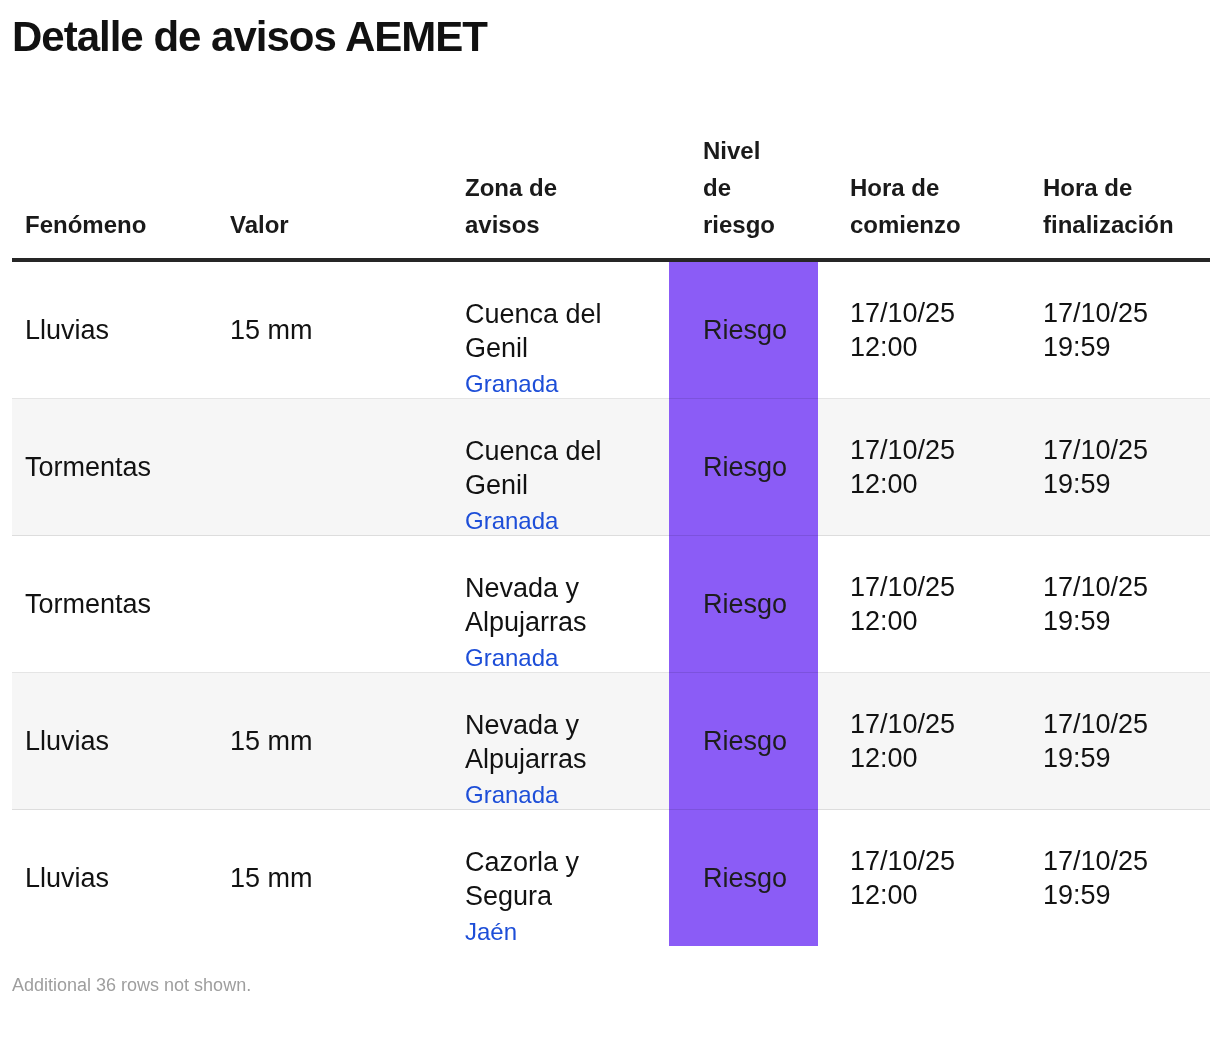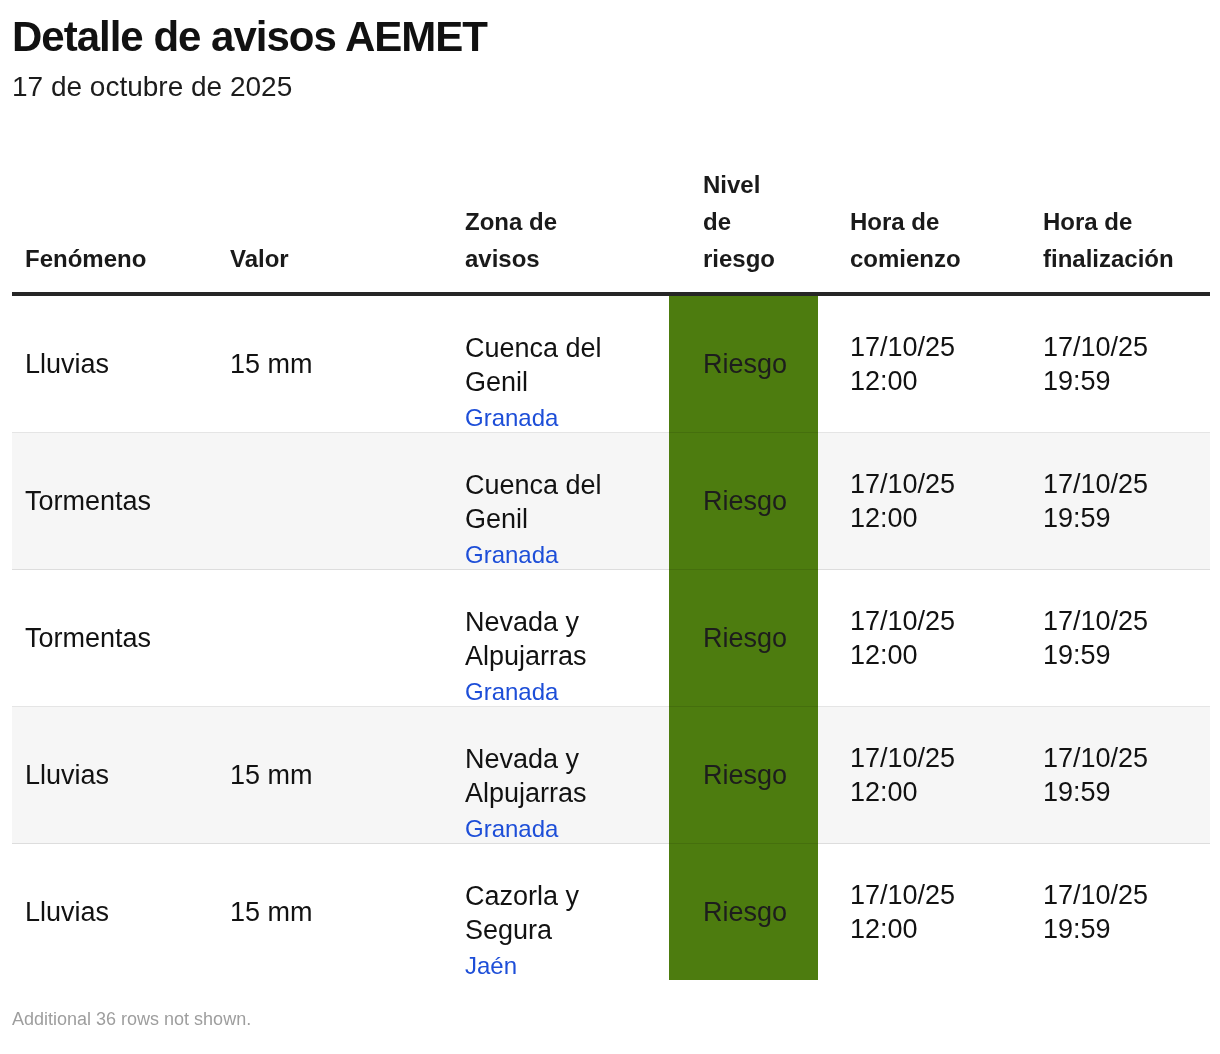--- a/index.html
+++ b/index.html
@@ -62,21 +62,21 @@
     vertical-align: middle;
     font-size: 27px;
     line-height: 34px;
     color: #121212;
     padding-left: 13px;
   }
   tbody tr:nth-child(even) { background: #f6f6f6; }
   tbody tr + tr td { border-top: 1px solid rgba(0,0,0,0.10); }
 
   td.cell-nivel {
-    background: #4d7c0f;
+    background: #8b5cf6;
     padding-left: 34px;
     color: #1d1d1d;
   }
   td.cell-inicio { padding-left: 32px; }
 
   .zona-name { display: inline-block; max-width: 158px; margin-top: 35px; }
   .provincia {
     color: #1d4ed8;
     font-size: 24px;
     line-height: 28px;
@@ -96,21 +96,20 @@
     text-align: right;
     margin-top: 40px;
   }
 </style>
 </head>
 <body>
 
 <div class="container">
 
   <h1 class="title">Detalle de avisos AEMET</h1>
-  <div class="subtitle">17 de octubre de 2025</div>
 
   <table class="alerts">
     <colgroup>
       <col class="c-fenomeno">
         <col class="c-valor">
         <col class="c-zona">
       <col class="c-nivel">
         <col class="c-inicio">
         <col class="c-fin">
     </colgroup>

